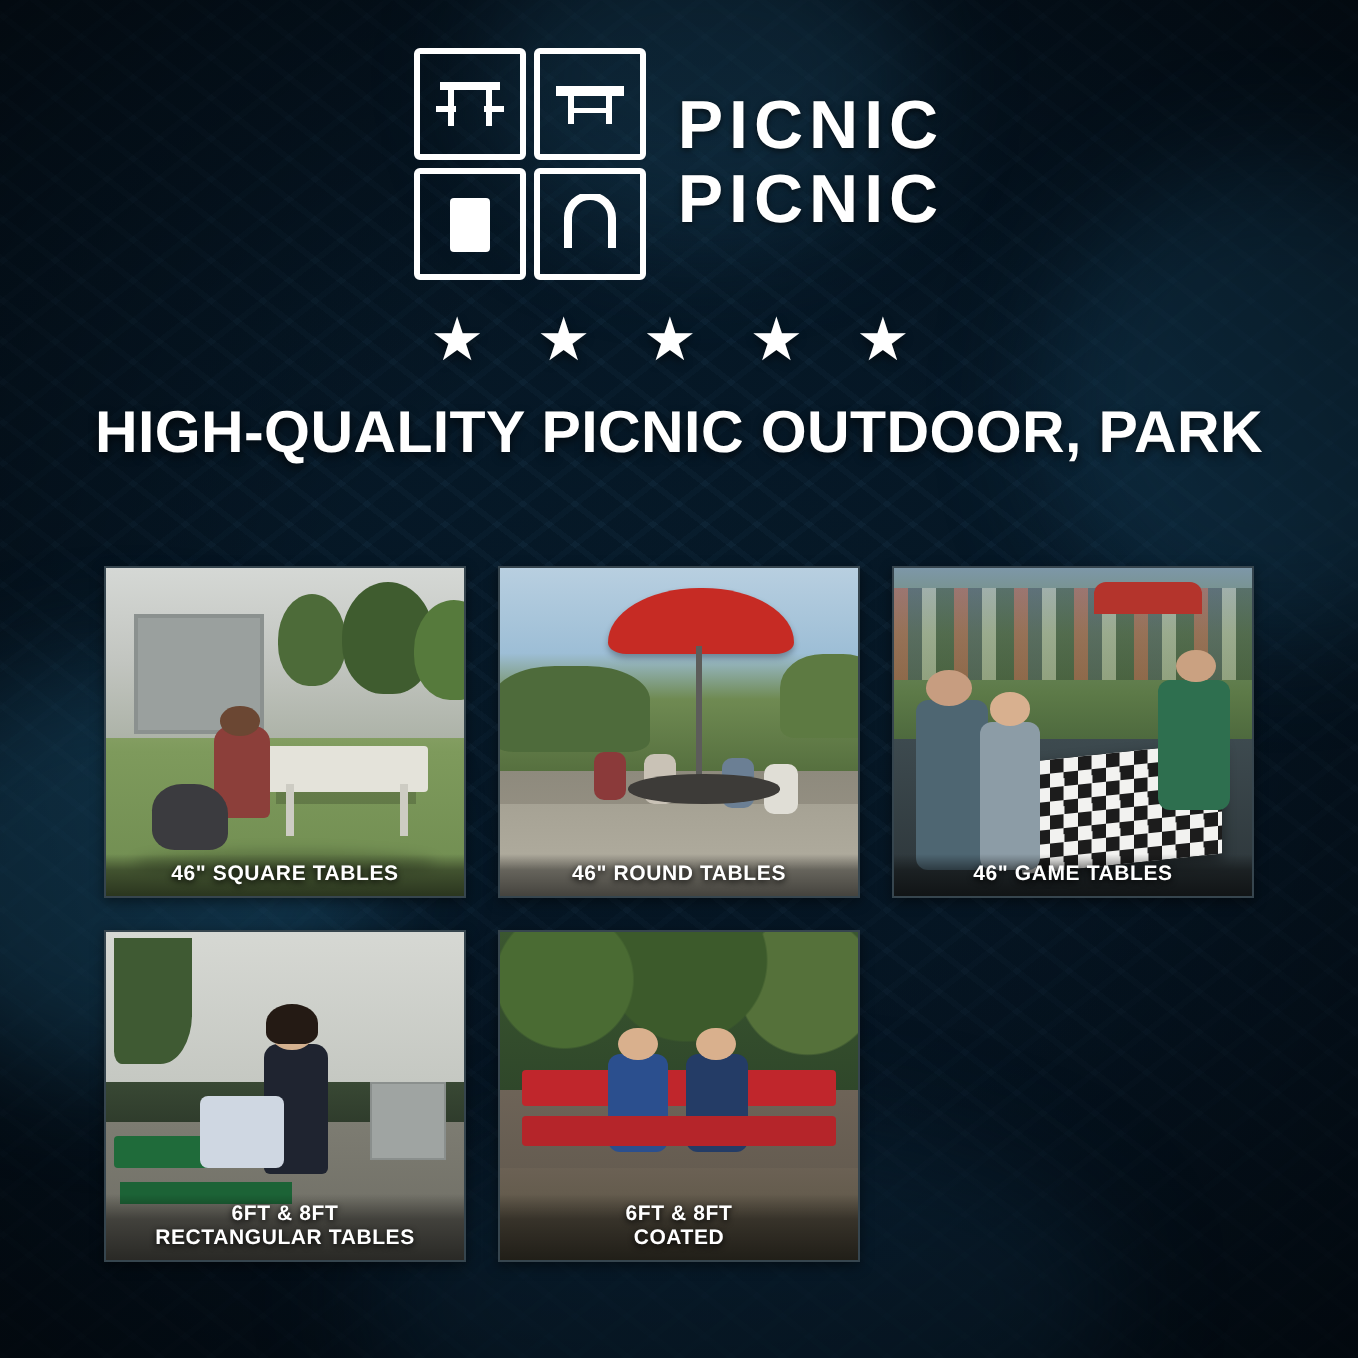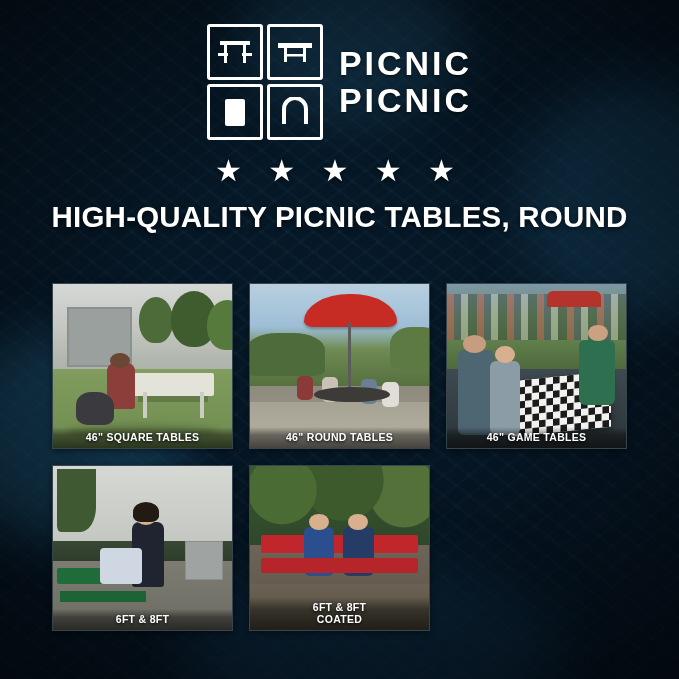--- a/index.html
+++ b/index.html
@@ -415,21 +415,21 @@
     </div>
     <div class="logo-text">
       <div class="logo-word">PICNIC</div>
       <div class="logo-word">PICNIC</div>
     </div>
   </div>
 
   <div class="stars">★ ★ ★ ★ ★</div>
 
   <div class="headline">
-    <div>HIGH-QUALITY PICNIC TABLES, ROUND</div>
+    <div>HIGH-QUALITY PICNIC OUTDOOR, PARK</div>
   </div>
 
   <div class="grid">
 
     <div class="tile">
       <div class="photo p1">
         <div class="wall"></div>
           <div class="garage"></div>
         <div class="tree t1"></div>
           <div class="tree t2"></div>
@@ -483,20 +483,21 @@
           <div class="ac"></div>
         <div class="greentable"></div>
           <div class="greenbench"></div>
         <div class="woman"></div>
           <div class="whead"></div>
           <div class="whair"></div>
         <div class="basket"></div>
       </div>
       <div class="caption">
         <div>6FT &amp; 8FT</div>
+        <div>RECTANGULAR TABLES</div>
       </div>
     </div>
 
     <div class="tile">
       <div class="photo p5">
         <div class="foliage"></div>
         <div class="ground"></div>
         <div class="benchback"></div>
         <div class="kid kid1"></div>
           <div class="kid1h"></div>

